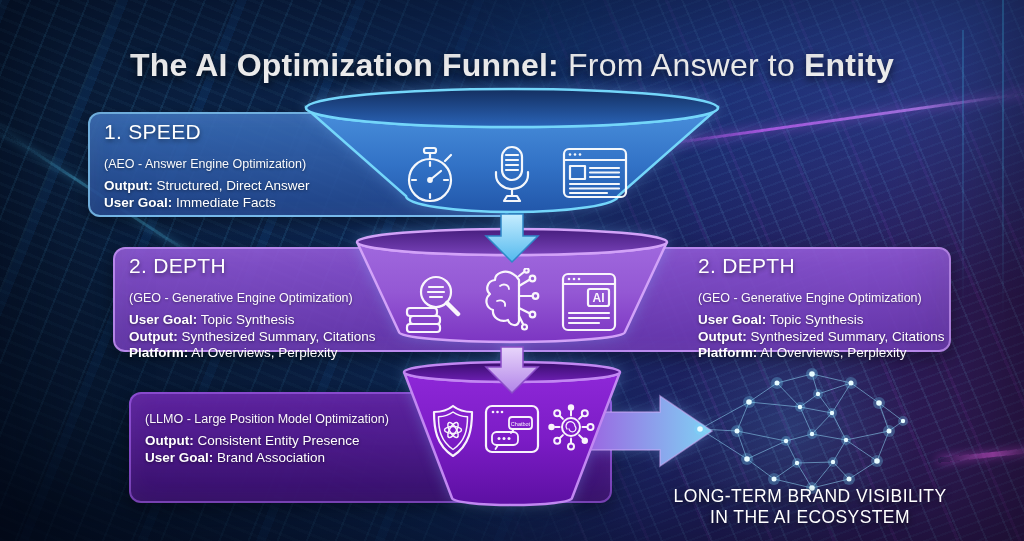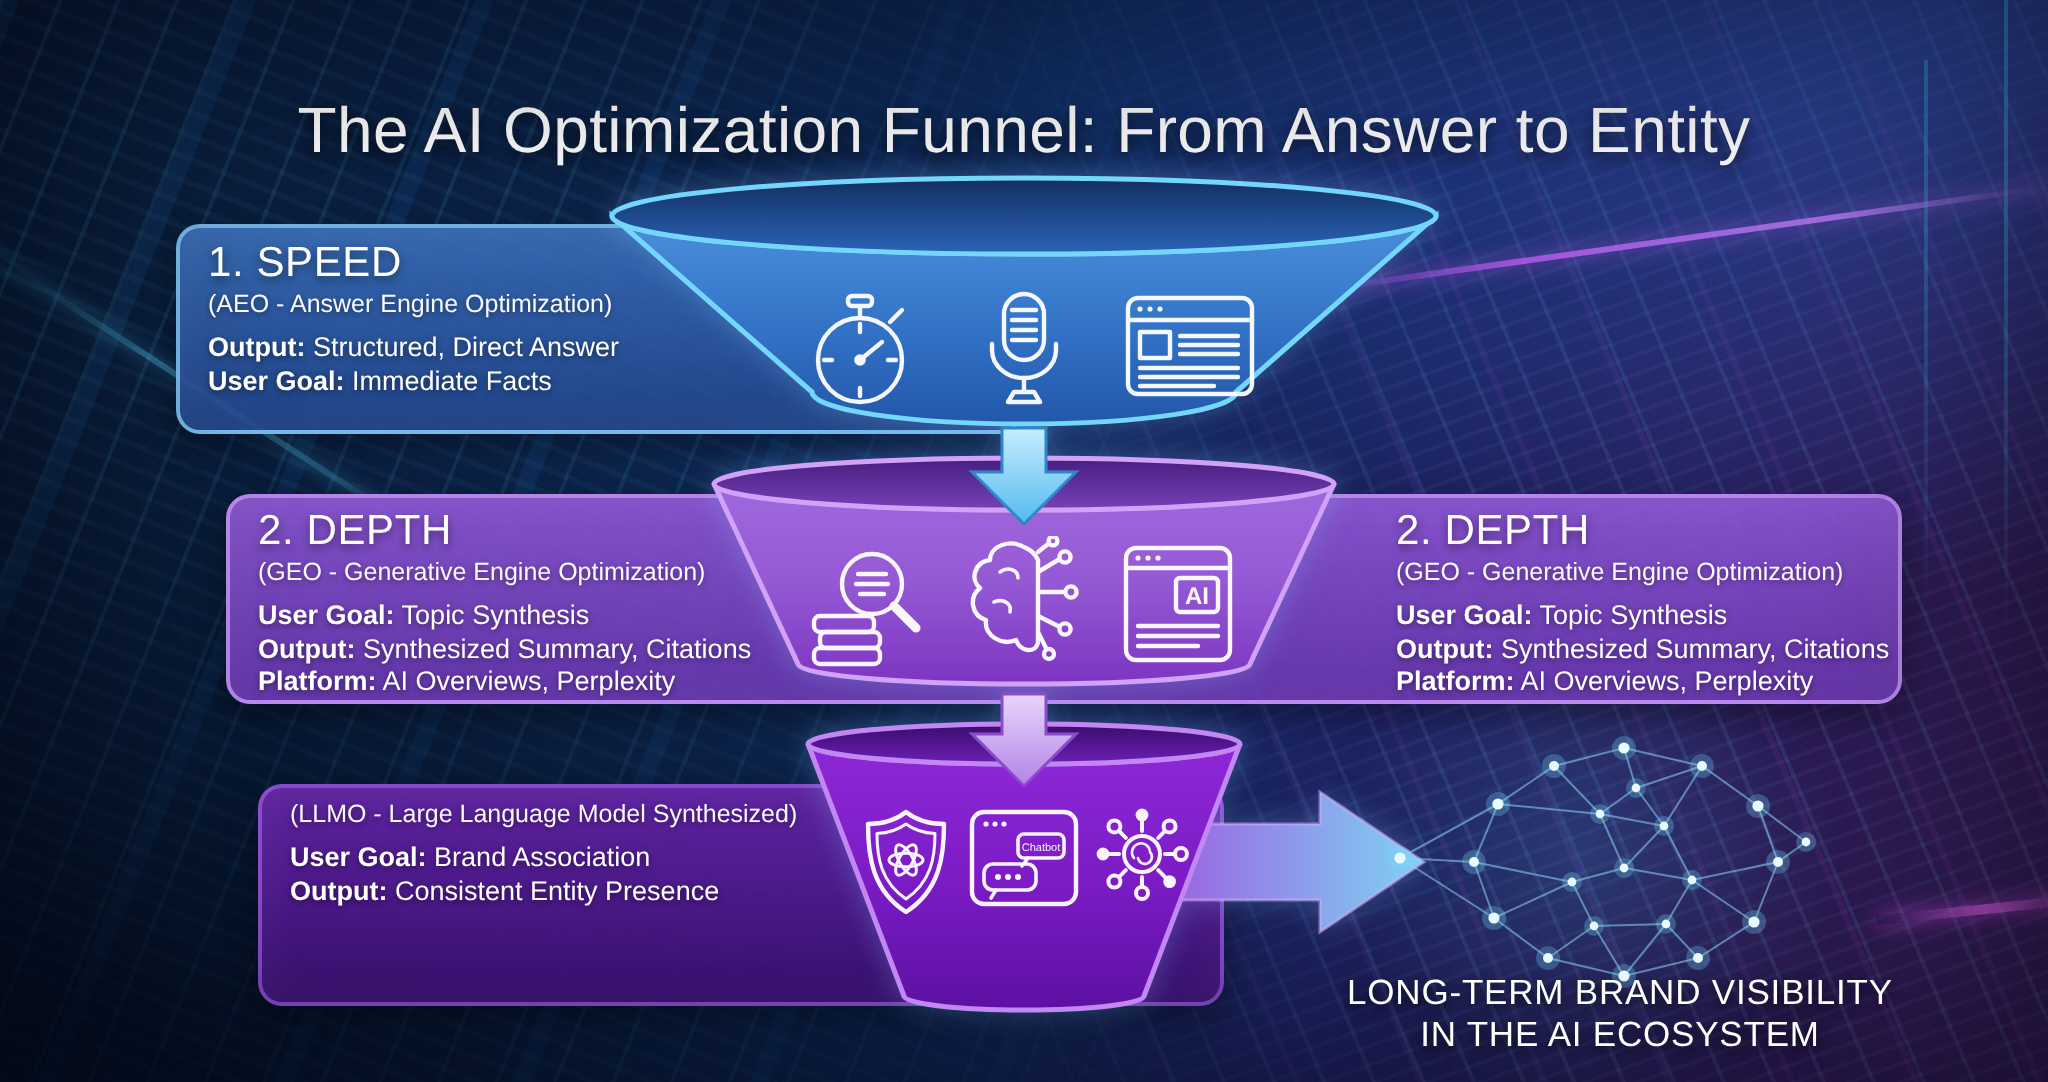--- a/index.html
+++ b/index.html
@@ -32,33 +32,33 @@
     box-shadow:0 0 11px rgba(235,95,248,.85);opacity:.85;}
   .beam-m2{left:938px;top:452px;width:110px;height:5px;transform:rotate(-6deg);
     background:linear-gradient(90deg,transparent,#e35de8,transparent);box-shadow:0 0 10px rgba(230,90,240,.8);opacity:.7;}
   .beam-c1{left:-30px;top:200px;width:280px;height:3px;transform:rotate(33deg);
     background:linear-gradient(90deg,transparent,#54c8f2,transparent);box-shadow:0 0 9px rgba(90,210,255,.7);opacity:.6;}
   .beam-v1{left:1002px;top:0;width:2px;height:320px;background:linear-gradient(180deg,#4fd0f5,transparent);opacity:.55;}
   .beam-v2{left:962px;top:30px;width:2px;height:280px;background:linear-gradient(180deg,#4fd0f5,transparent);opacity:.4;}
   
   .title{position:absolute;top:26px;left:0;width:100%;text-align:center;font-size:32px;
     letter-spacing:.2px;text-shadow:0 3px 8px rgba(0,0,0,.7);white-space:nowrap;}
-  .tb{font-weight:normal}.tn{font-weight:normal}
+  .tb{font-weight:bold}.tn{font-weight:normal}
   
   .panel{position:absolute;border-radius:12px;box-shadow:0 6px 16px rgba(0,0,0,.35),inset 0 0 26px rgba(255,255,255,.05);}
   .panel-speed{left:88px;top:112px;width:420px;height:101px;
     background:linear-gradient(180deg,rgba(58,110,185,.93),rgba(33,68,138,.93));border:2px solid rgba(130,200,245,.85);}
   .panel-depth{left:113px;top:247px;width:834px;height:101px;
     background:linear-gradient(180deg,rgba(141,86,212,.92),rgba(104,54,175,.92));border:2px solid rgba(197,148,246,.85);}
   .panel-identity{left:129px;top:392px;width:479px;height:107px;
     background:linear-gradient(180deg,rgba(99,36,166,.94),rgba(66,18,126,.94));border:2px solid rgba(151,86,221,.85);}
   
   .ptext{position:absolute;color:#fff;z-index:3;}
   .ptext h2{margin:0;font-size:21px;font-weight:normal;letter-spacing:.3px;text-shadow:0 2px 4px rgba(0,0,0,.45);}
-  .ptext .sub{font-size:12.5px;margin-top:1px;opacity:.97;text-shadow:0 1px 3px rgba(0,0,0,.45);}
+  .ptext .sub{font-size:12.5px;margin-top:13px;opacity:.97;text-shadow:0 1px 3px rgba(0,0,0,.45);}
   .ptext .fields{margin-top:7px;font-size:13.5px;line-height:16.5px;text-shadow:0 1px 3px rgba(0,0,0,.45);}
   .t-speed{left:104px;top:120px;width:270px;}
   .t-depth-l{left:129px;top:254px;width:260px;}
   .t-depth-r{left:698px;top:254px;width:260px;}
   .t-identity{left:145px;top:399px;width:290px;}
   
   .funnel-svg,.network-svg{position:absolute;left:0;top:0;pointer-events:none;z-index:4;}
   .funnel-svg{filter:drop-shadow(0 0 7px rgba(130,190,255,.30));}
   .ic{position:absolute;pointer-events:none;z-index:5;opacity:.95;}
   
@@ -108,24 +108,24 @@
     <h2>2. DEPTH</h2>
     <div class="sub">(GEO - Generative Engine Optimization)</div>
     <div class="fields">
       <div><b>User Goal:</b> <span>Topic Synthesis</span></div>
       <div><b>Output:</b> <span>Synthesized Summary, Citations</span></div>
       <div><b>Platform:</b> <span>AI Overviews, Perplexity</span></div>
     </div>
   </div>
 
   <div class="ptext t-identity">
-    <div class="sub">(LLMO - Large Language Model Synthesized)</div>
+    <div class="sub">(LLMO - Large Position Model Optimization)</div>
     <div class="fields">
+      <div><b>Output:</b> <span>Consistent Entity Presence</span></div>
       <div><b>User Goal:</b> <span>Brand Association</span></div>
-      <div><b>Output:</b> <span>Consistent Entity Presence</span></div>
     </div>
   </div>
 
   <svg class="funnel-svg" width="1024" height="541" viewBox="0 0 1024 541">
     <defs>
       <linearGradient id="gTop" x1="0" y1="0" x2="0" y2="1">
         <stop offset="0" stop-color="#4a90dc"></stop>
           <stop offset=".55" stop-color="#3272c6"></stop>
           <stop offset="1" stop-color="#2257aa"></stop>
       </linearGradient>

